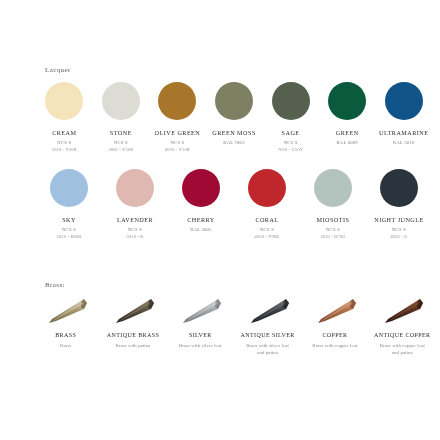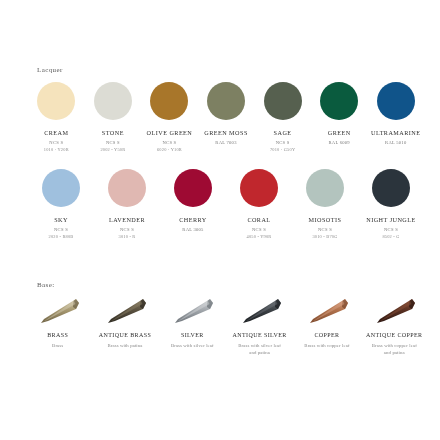--- a/index.html
+++ b/index.html
@@ -10,21 +10,21 @@
   body {
     width: 440px;
     height: 440px;
     overflow: hidden;
     font-family: "Liberation Serif", serif;
     color: #3a3a3a;
     position: relative;
   }
   .sheet {
     position: absolute;
-    left: 4px; top: 0;
+    left: 12px; top: 0;
     width: 392px;
     height: 440px;
     background: #ffffff;
   }
 
   
   .section-heading {
     position: absolute;
     font-family: "Liberation Serif", serif;
     font-size: 7px;
@@ -205,21 +205,21 @@
         <div class="swatch-code-2">3010 - B70G</div>
       </div>
       <div class="swatch-cell">
         <span class="swatch-dot" style="background: rgb(43, 52, 60);"></span>
         <div class="swatch-name">NIGHT JUNGLE</div>
         <div class="swatch-code-1">NCS S</div>
         <div class="swatch-code-2">8502 - G</div>
       </div>
     </div>
 
-  <div class="section-heading" id="base-heading">Base:</div>
+  <div class="section-heading" id="base-heading">Brass:</div>
 
   <div id="base-row">
       <div class="base-cell">
         <svg class="base-icon" viewBox="0 0 52 30">
           <defs>
             <linearGradient id="bg0a" x1="0" y1="0" x2="0" y2="1">
               <stop offset="0" stop-color="#D8CFB4"></stop>
               <stop offset="0.45" stop-color="#A89A72"></stop>
               <stop offset="1" stop-color="#6E6244"></stop>
             </linearGradient>

